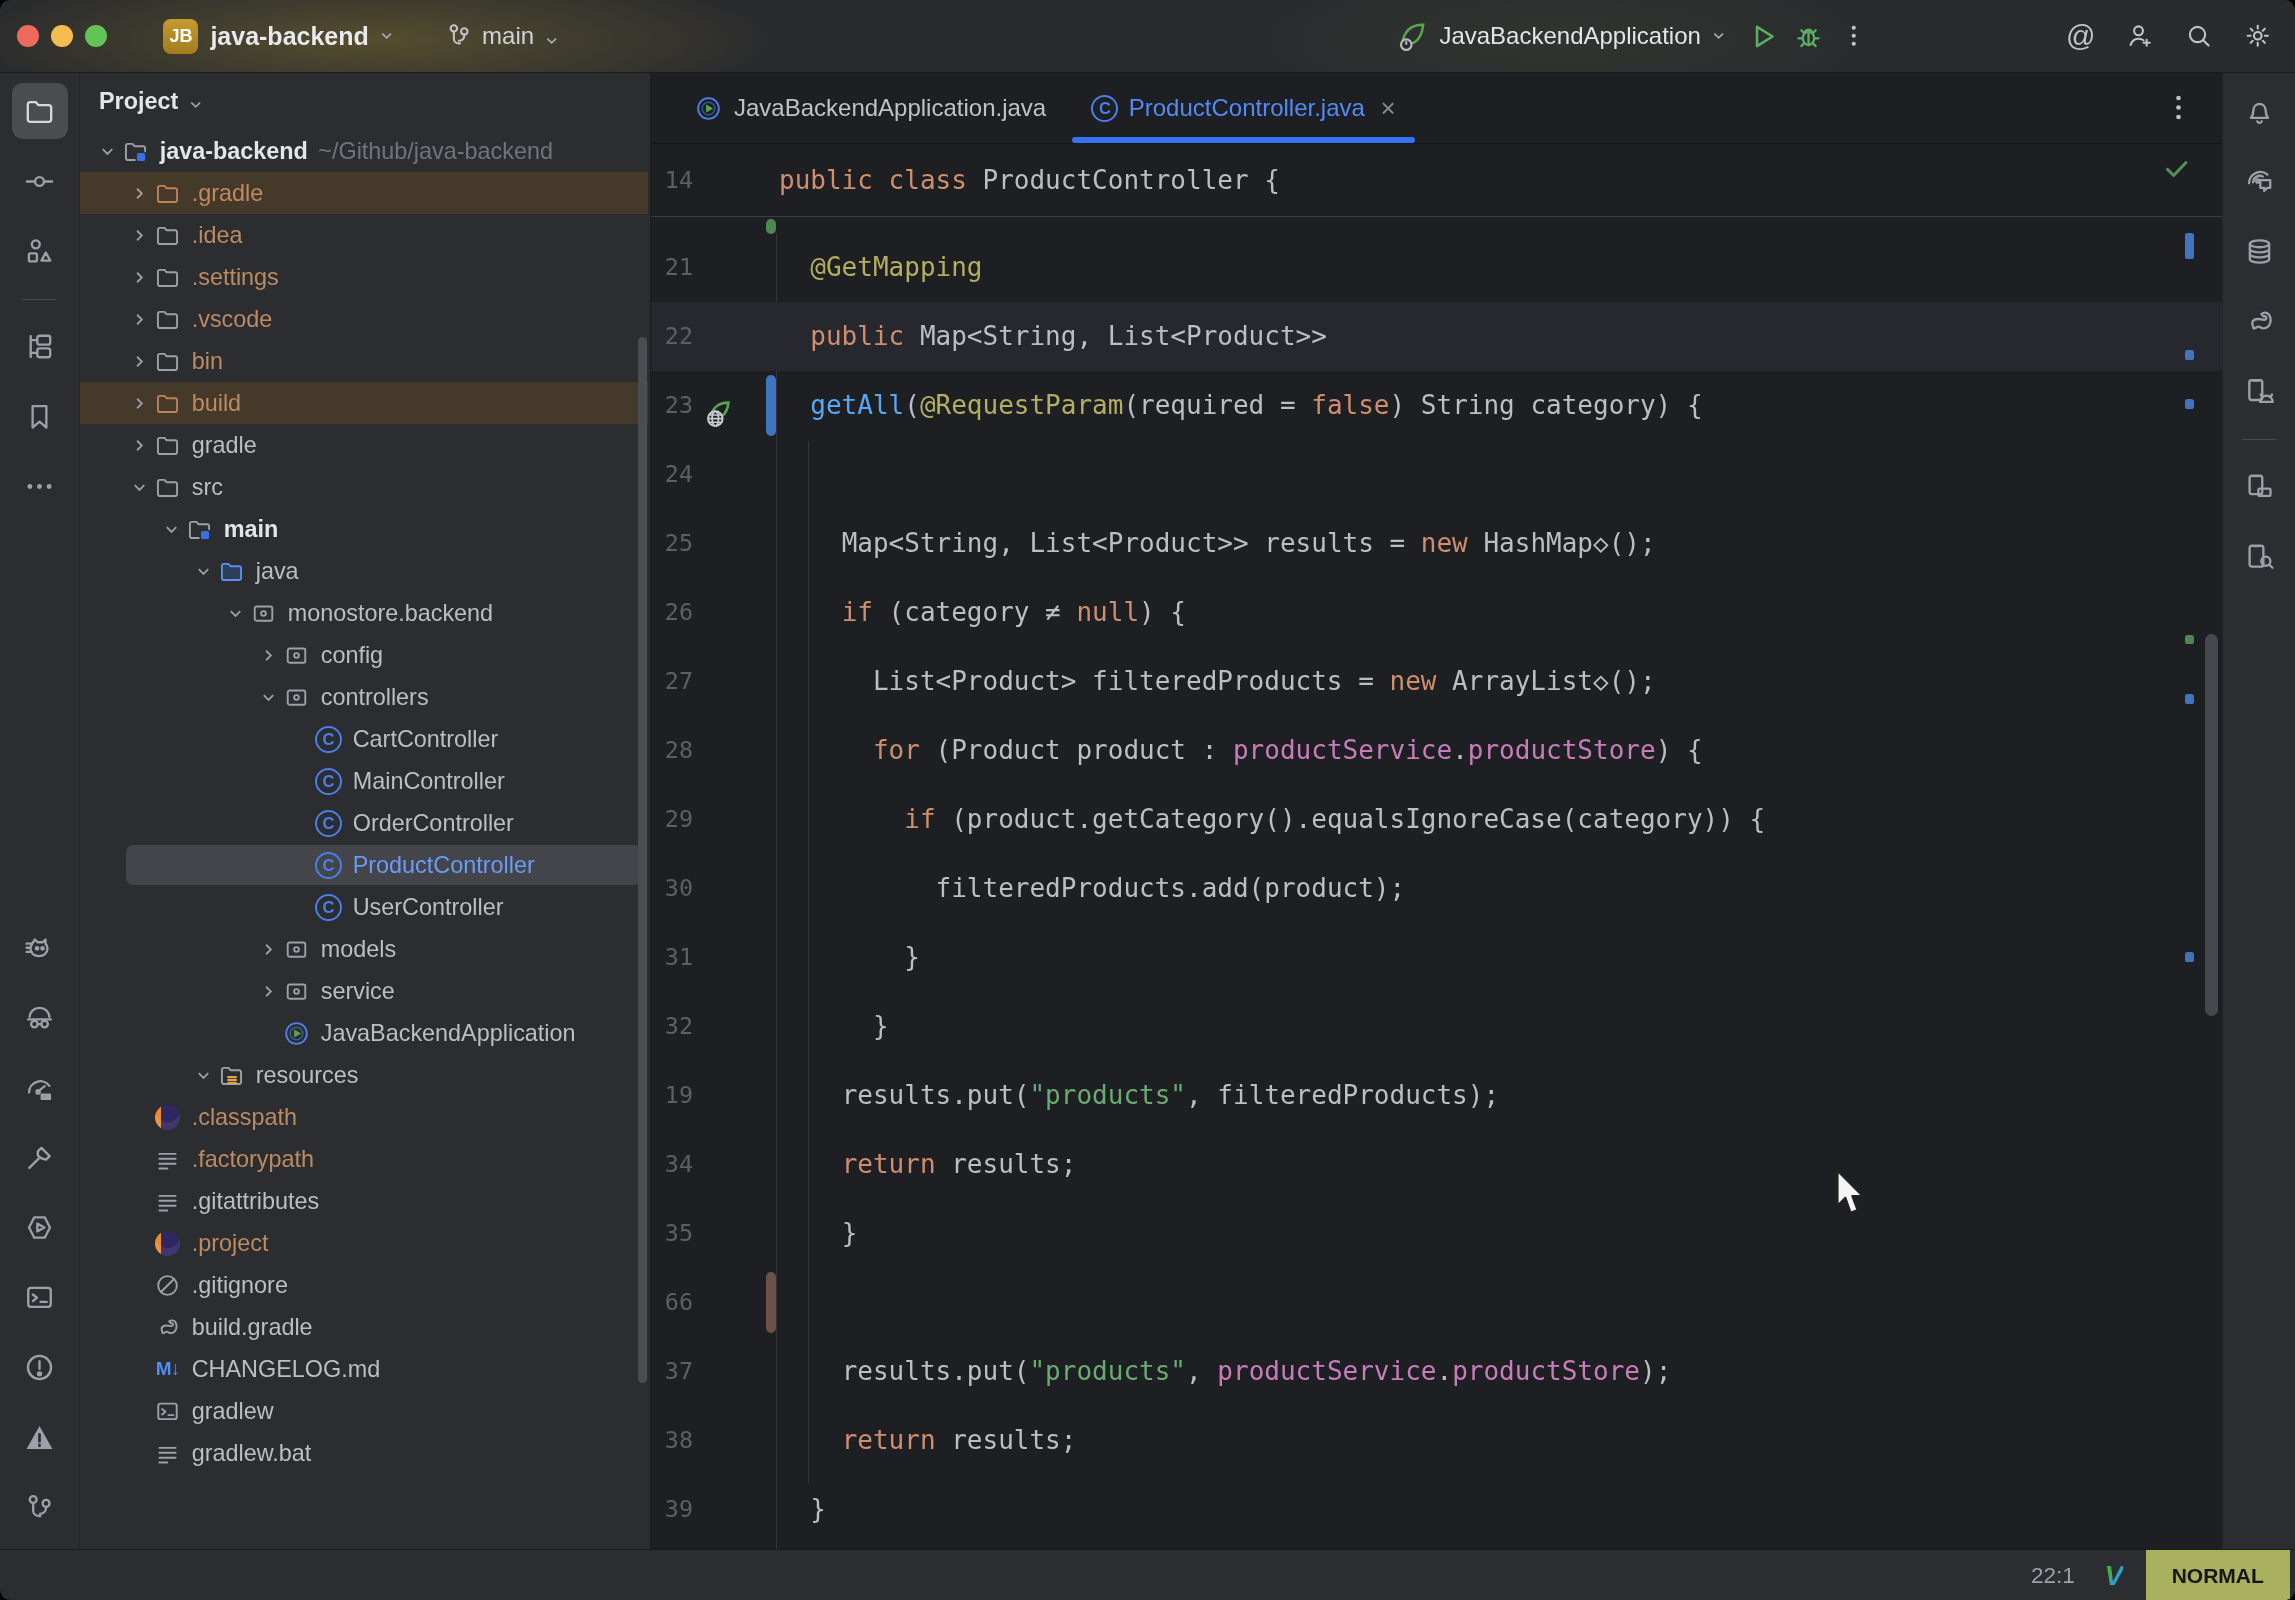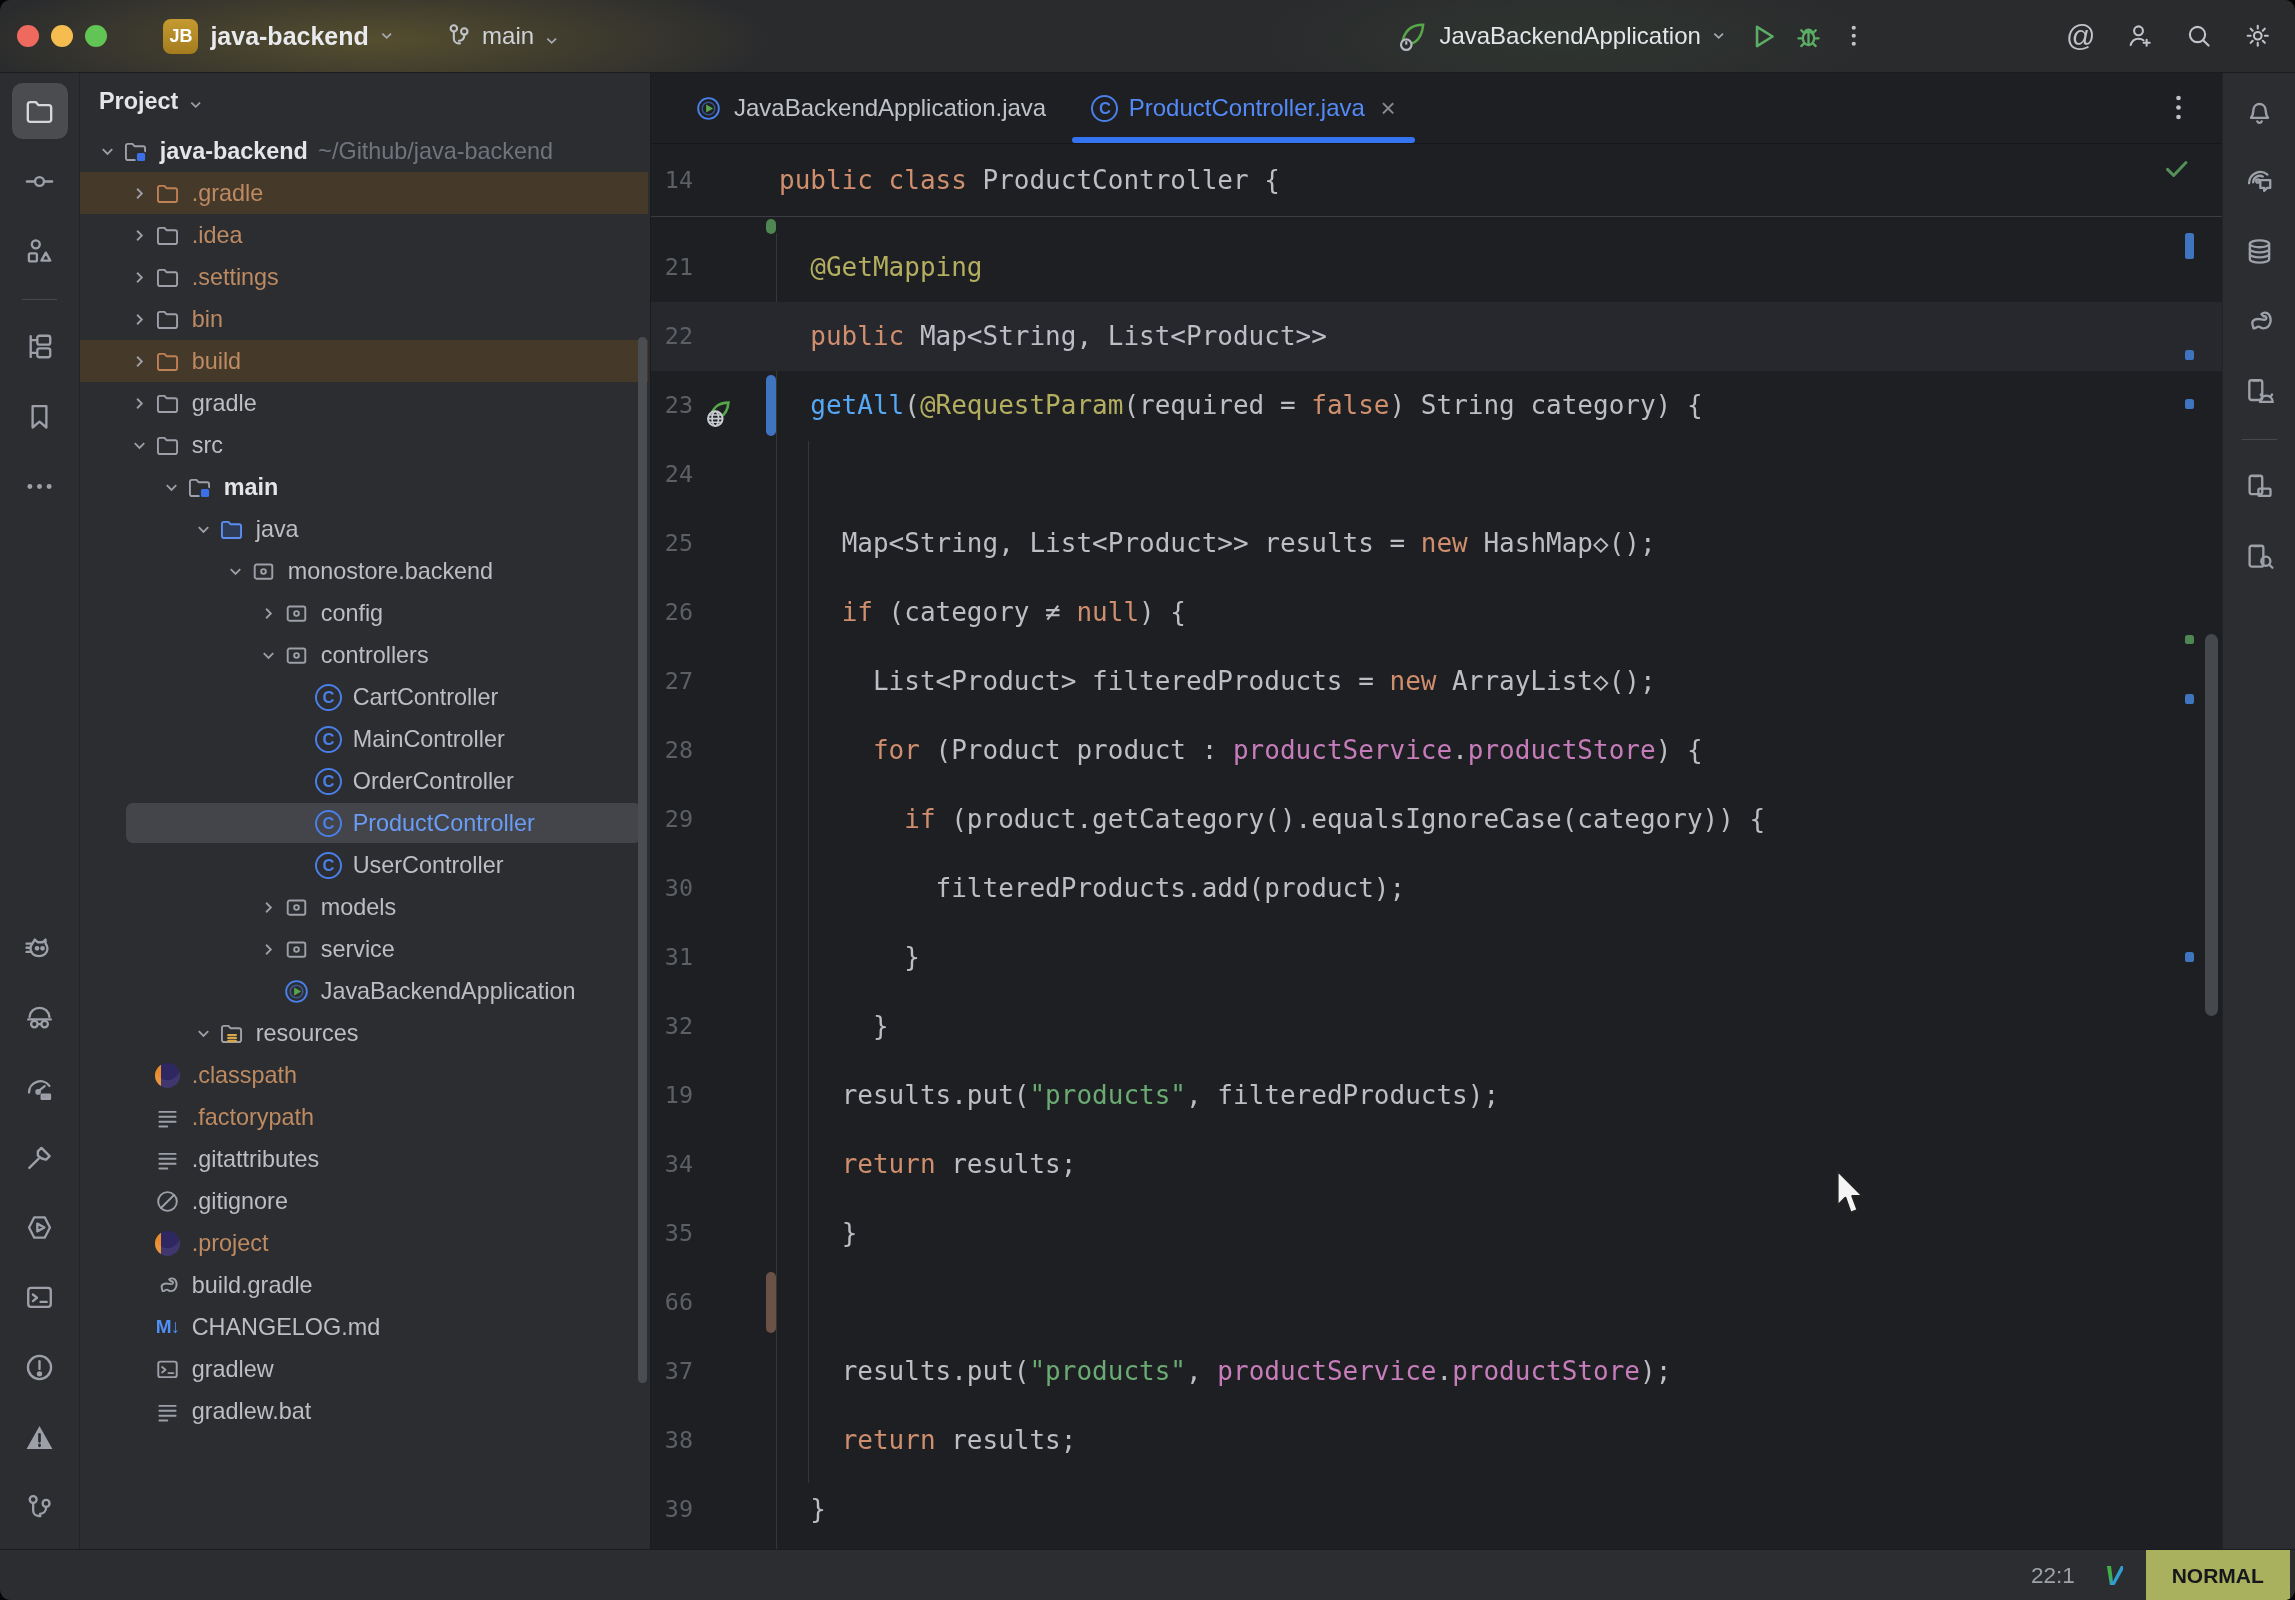--- a/index.html
+++ b/index.html
@@ -374,20 +374,33 @@
             <span class="tchev">
               <svg viewBox="0 0 16 16" fill="none" stroke="currentColor" stroke-width="1.5">
                 <path d="M6 4l4 4-4 4"></path>
               </svg>
             </span>
             <span class="tic ">
               <svg viewBox="0 0 24 24" fill="none" stroke="currentColor" stroke-width="1.7" stroke-linecap="round" stroke-linejoin="round">
                 <path d="M3.5 7a1.8 1.8 0 0 1 1.8-1.8h4l2 2.2h7.4A1.8 1.8 0 0 1 20.5 9.2v8.6a1.8 1.8 0 0 1-1.8 1.8H5.3a1.8 1.8 0 0 1-1.8-1.8z"></path>
               </svg>
             </span>
+            <span class="tlabel ex">.vscode</span>
+          </div>
+          <div class="trow" style="padding-left: 46px;">
+            <span class="tchev">
+              <svg viewBox="0 0 16 16" fill="none" stroke="currentColor" stroke-width="1.5">
+                <path d="M6 4l4 4-4 4"></path>
+              </svg>
+            </span>
+            <span class="tic ">
+              <svg viewBox="0 0 24 24" fill="none" stroke="currentColor" stroke-width="1.7" stroke-linecap="round" stroke-linejoin="round">
+                <path d="M3.5 7a1.8 1.8 0 0 1 1.8-1.8h4l2 2.2h7.4A1.8 1.8 0 0 1 20.5 9.2v8.6a1.8 1.8 0 0 1-1.8 1.8H5.3a1.8 1.8 0 0 1-1.8-1.8z"></path>
+              </svg>
+            </span>
             <span class="tlabel ex">bin</span>
           </div>
           <div class="trow" style="padding-left: 46px;">
             <div class="hl-brown"></div>
             <span class="tchev">
               <svg viewBox="0 0 16 16" fill="none" stroke="currentColor" stroke-width="1.5">
                 <path d="M6 4l4 4-4 4"></path>
               </svg>
             </span>
             <span class="tic orange">
@@ -601,34 +614,34 @@
             <span class="tchev"></span>
             <span class="tic ">
               <svg viewBox="0 0 24 24" fill="none" stroke="currentColor" stroke-width="1.7" stroke-linecap="round" stroke-linejoin="round">
                 <path d="M4.8 7h14.4M4.8 11.4h14.4M4.8 15.8h14.4M4.8 20h7"></path>
               </svg>
             </span>
             <span class="tlabel ">.gitattributes</span>
           </div>
           <div class="trow" style="padding-left: 46px;">
             <span class="tchev"></span>
+            <span class="tic">
+              <span class="eicon"></span>
+            </span>
+            <span class="tlabel ex">.project</span>
+          </div>
+          <div class="trow" style="padding-left: 46px;">
+            <span class="tchev"></span>
             <span class="tic ">
               <svg viewBox="0 0 24 24" fill="none" stroke="currentColor" stroke-width="1.7" stroke-linecap="round" stroke-linejoin="round">
                 <circle cx="12" cy="12" r="8.3"></circle>
                 <path d="M6.4 17.6L17.6 6.4"></path>
               </svg>
             </span>
             <span class="tlabel ">.gitignore</span>
-          </div>
-          <div class="trow" style="padding-left: 46px;">
-            <span class="tchev"></span>
-            <span class="tic">
-              <span class="eicon"></span>
-            </span>
-            <span class="tlabel ex">.project</span>
           </div>
           <div class="trow" style="padding-left: 46px;">
             <span class="tchev"></span>
             <span class="tic ">
               <svg viewBox="0 0 24 24" fill="none" stroke="currentColor" stroke-width="1.7" stroke-linecap="round" stroke-linejoin="round">
                 <path d="M18.8 6.9a3.9 3.9 0 0 0-5.4-.3l1.7 1.8c1.1-.8 2.5.6 1.6 1.8-1.6 2-4.7-1.5-8.4.6-1.2.7-1.8 2.1-1.4 3.4l.8 2.8c1.7.3 2.1-1.3 3.6-1.3 1.4 0 1.8 1.3 3.4 1.3 2.4 0 4.4-1.7 5.1-4.1.5-1.7.2-4.3-1-6z"></path>
               </svg>
             </span>
             <span class="tlabel ">build.gradle</span>
           </div>

